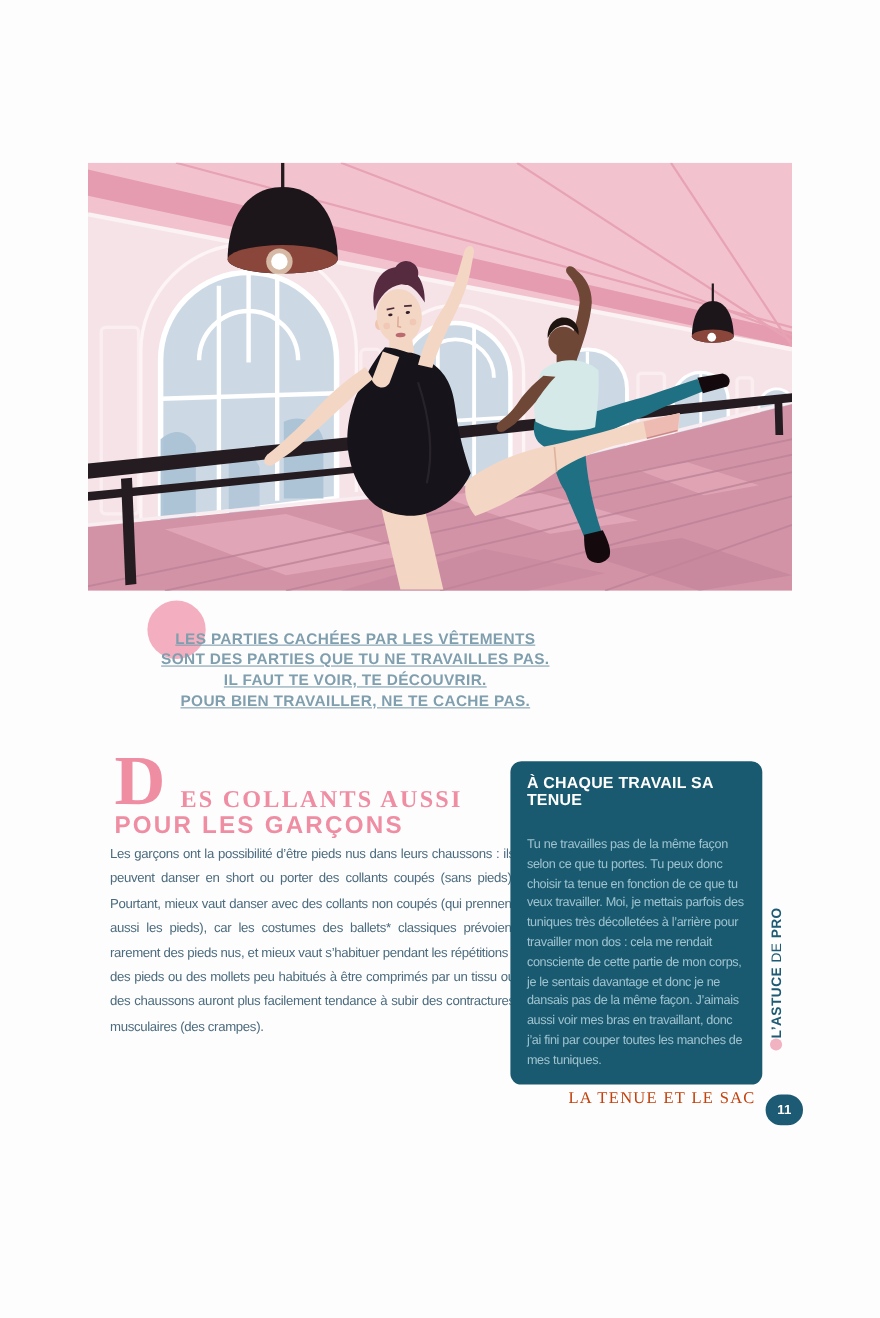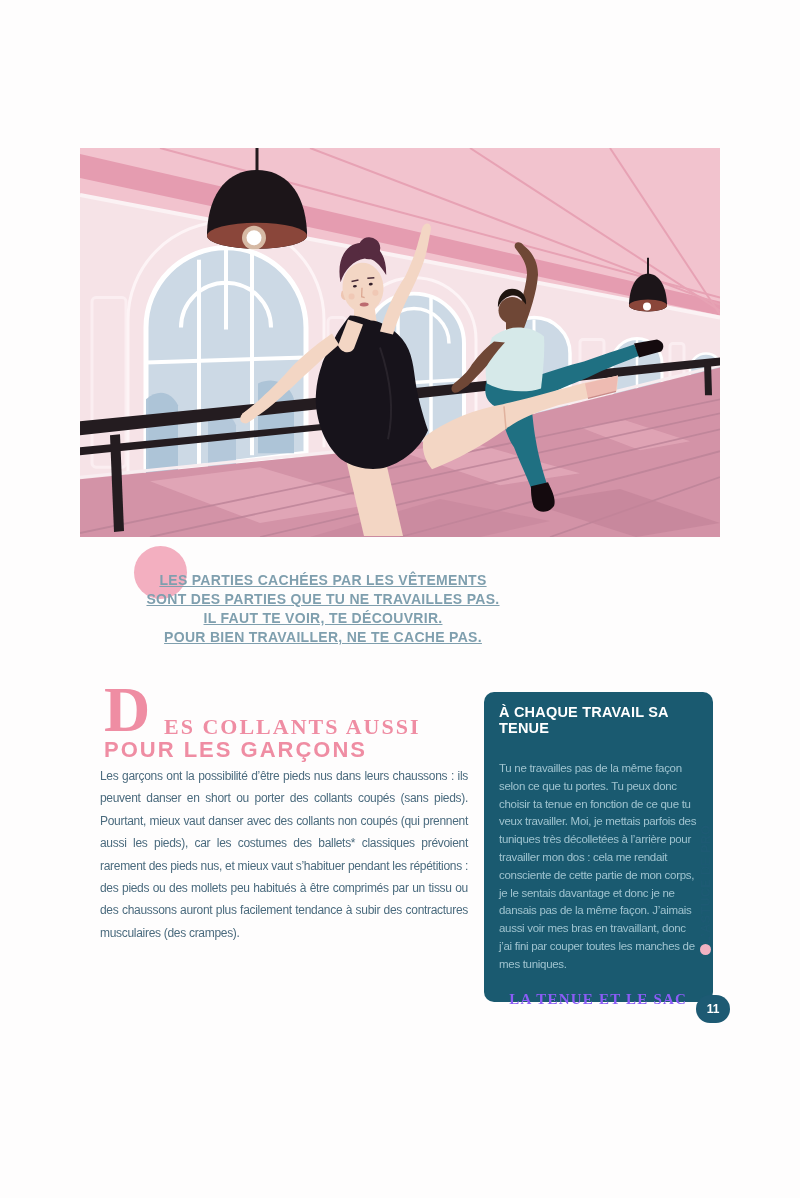--- a/index.html
+++ b/index.html
@@ -33,22 +33,22 @@
 
   
   .body-text{
     position:absolute;left:100px;top:765px;width:368px;
     color:#4b6b7e;font-size:12px;line-height:22.4px;letter-spacing:-.3px;
     text-align:justify;
   }
 
   
   .tip-box{
-    position:absolute;left:484px;top:692px;width:229px;box-sizing:border-box;
-    background:#1a5a70;border-radius:10px;padding:12px 14px 28px 15px;min-height:270px;
+    position:absolute;left:464px;top:692px;width:229px;box-sizing:border-box;
+    background:#1a5a70;border-radius:10px;padding:12px 14px 12px 15px;min-height:270px;
   }
   .tip-title{color:#ffffff;font-size:14.5px;font-weight:800;letter-spacing:.2px;}
   .tip-body{
     margin-top:24px;color:#9fc3cf;font-size:11.5px;line-height:17.8px;letter-spacing:-.3px;
   }
 
   
   .side-label{
     position:absolute;left:699px;top:832px;height:112px;width:16px;
     writing-mode:vertical-rl;transform:rotate(180deg);
@@ -56,22 +56,22 @@
   }
   .side-label .light{font-weight:400;}
   .side-dot{position:absolute;left:700px;top:944px;width:11px;height:11px;border-radius:50%;background:#f1b2c2;}
 
   
   .footer{
     position:absolute;left:420px;top:984px;width:310px;height:30px;
     display:flex;align-items:center;justify-content:flex-end;gap:9px;
   }
   .footer-title{
-    font-family:"Liberation Serif", serif;font-weight:700;font-size:15px;
-    color:#8b5cf6;letter-spacing:1.2px;
+    font-family:"Liberation Serif", serif;font-weight:400;font-size:15px;
+    color:#c2410c;letter-spacing:1.2px;
   }
   .page-badge{
     width:34px;height:28px;border-radius:14px;background:#1d5a73;
     display:flex;align-items:center;justify-content:center;
     color:#ffffff;font-size:12px;font-weight:700;margin-top:20px;
   }
 </style>
 </head>
 <body>
 

